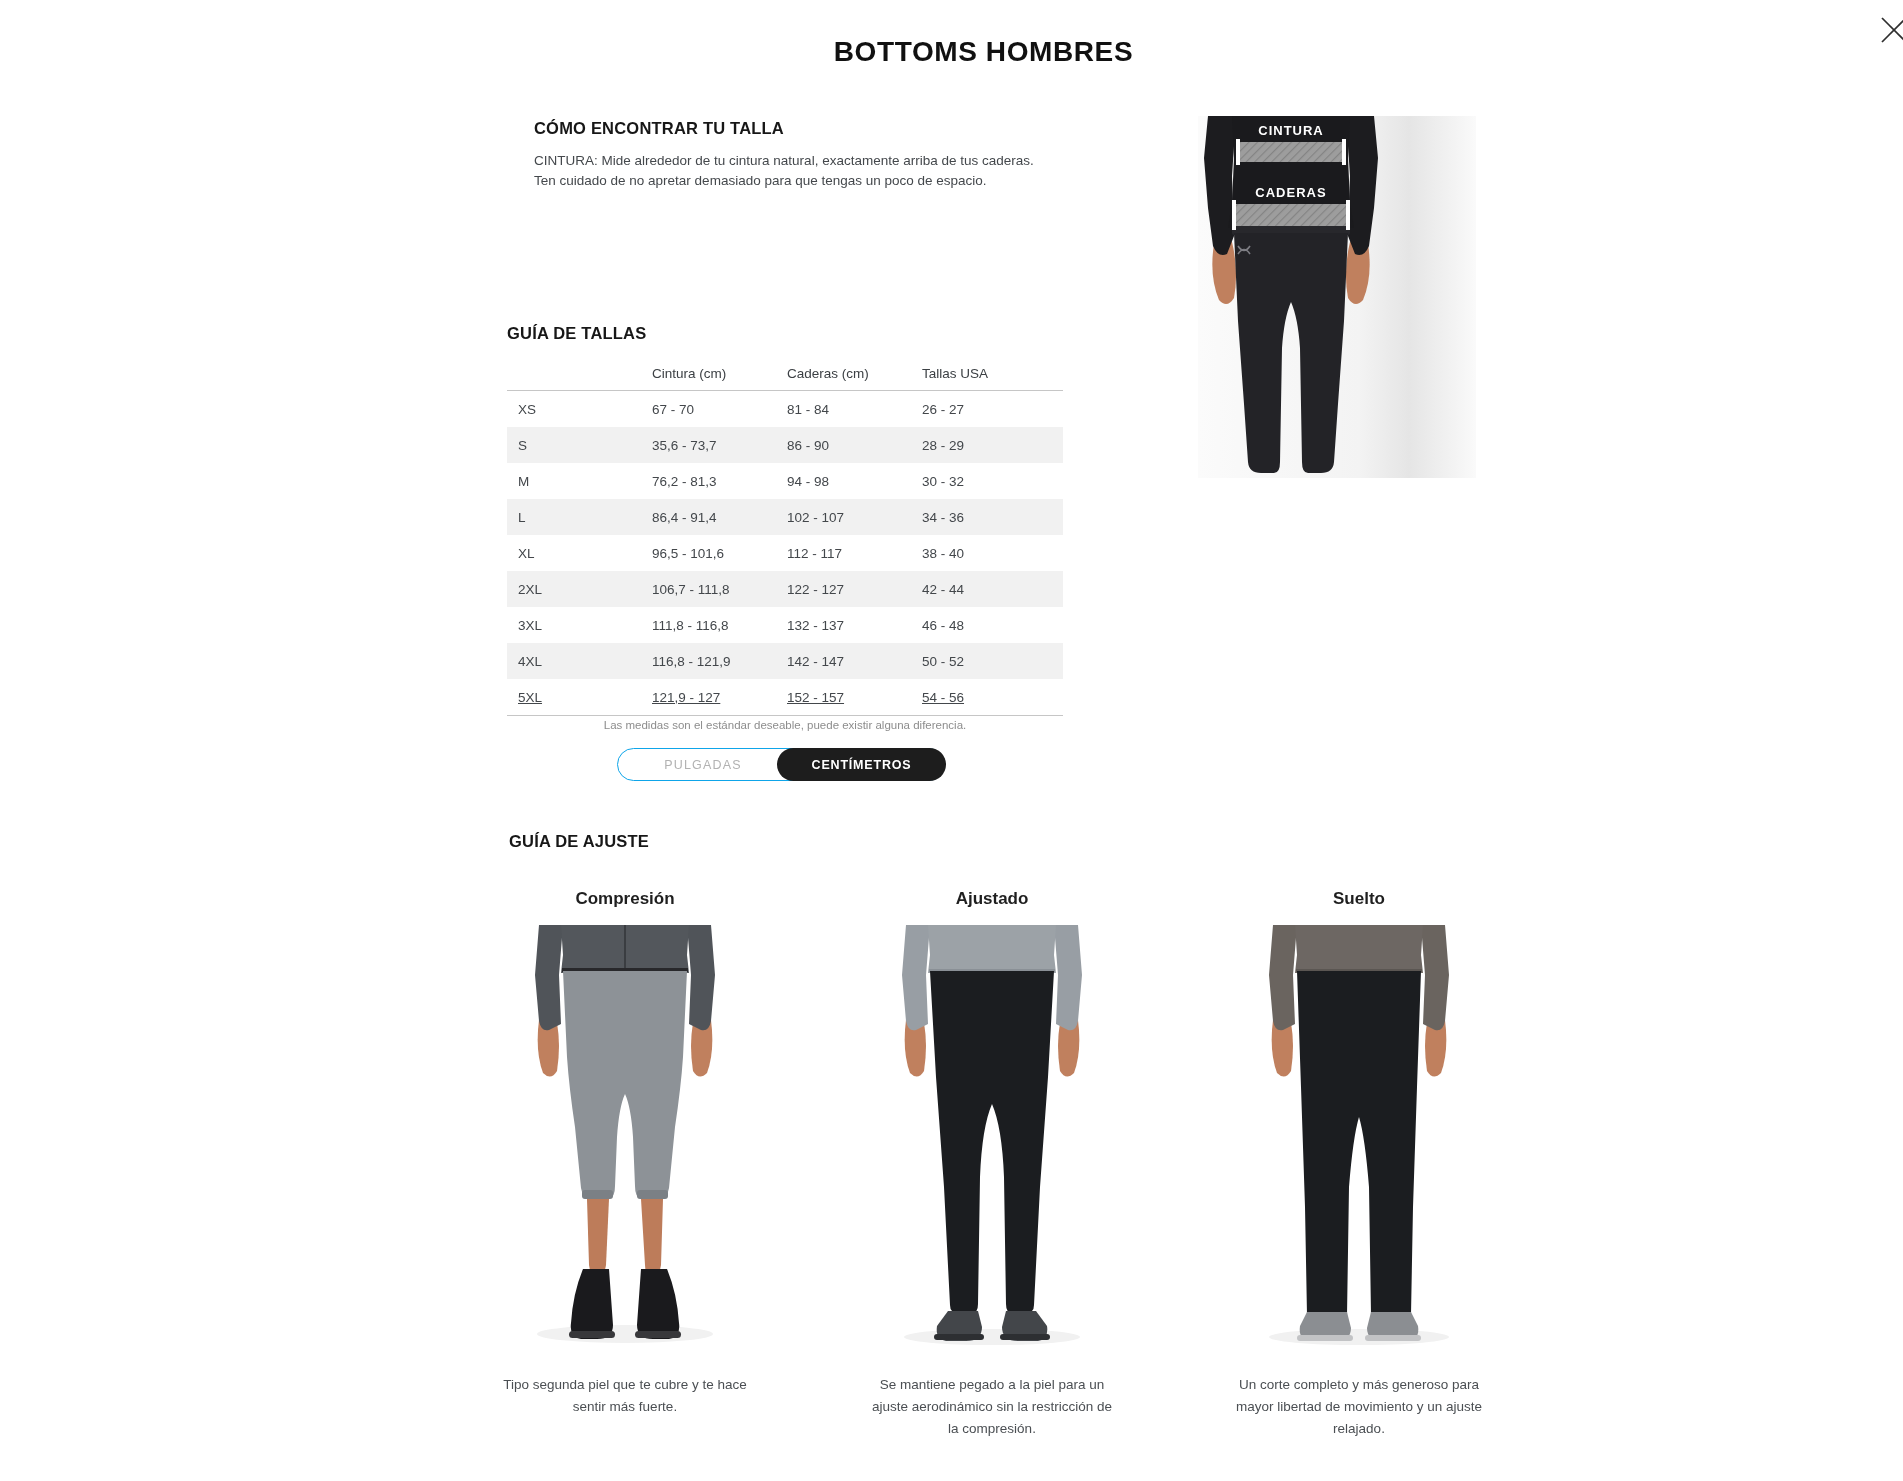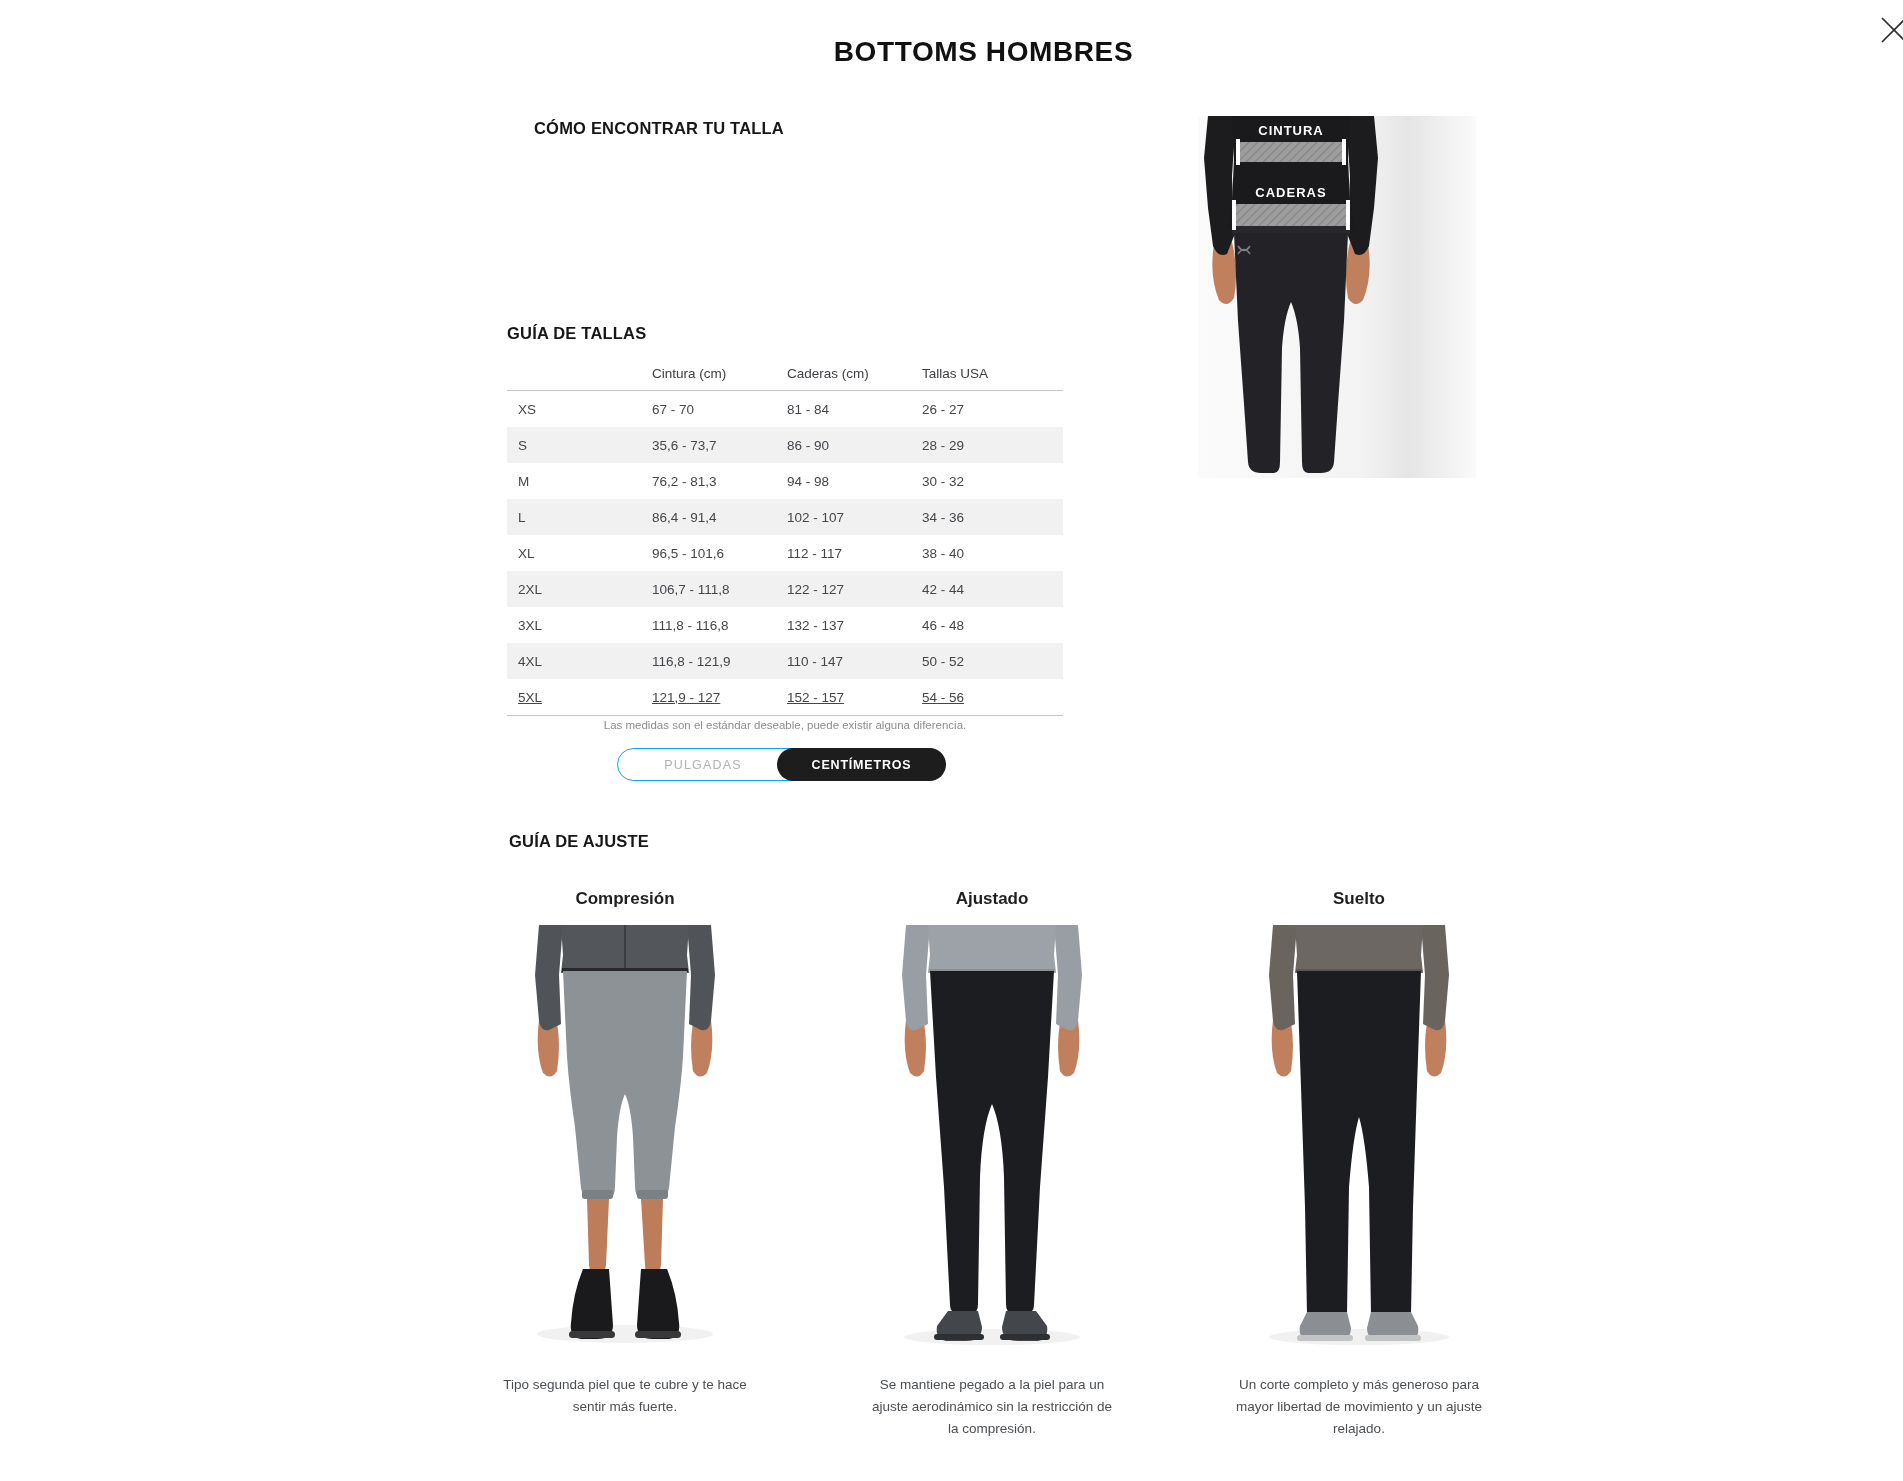--- a/index.html
+++ b/index.html
@@ -63,20 +63,21 @@
 
   <button class="close-btn" aria-label="close">
     <svg width="40" height="40" viewBox="0 0 40 40">
       <line x1="8" y1="8" x2="32" y2="32" stroke="#2e2e2e" stroke-width="1.7"></line>
       <line x1="32" y1="8" x2="8" y2="32" stroke="#2e2e2e" stroke-width="1.7"></line>
     </svg>
   </button>
 
   <div class="howto">
     <h3>CÓMO ENCONTRAR TU TALLA</h3>
+    <p>CINTURA: Mide alrededor de tu cintura natural, exactamente arriba de tus caderas. Ten cuidado de no apretar demasiado para que tengas un poco de espacio.</p>
   </div>
 
   <svg class="measure-photo" viewBox="0 0 278 362">
     <defs>
       <linearGradient id="bgShade" x1="0" y1="0" x2="1" y2="0">
         <stop offset="0" stop-color="#fbfbfb"></stop>
           <stop offset="0.58" stop-color="#f3f3f3"></stop>
         <stop offset="0.76" stop-color="#e5e5e5"></stop>
           <stop offset="0.92" stop-color="#f3f3f3"></stop>
         <stop offset="1" stop-color="#fafafa"></stop>
@@ -166,21 +167,21 @@
         </tr>
       <tr>
           <td>3XL</td>
           <td>111,8 - 116,8</td>
           <td>132 - 137</td>
           <td>46 - 48</td>
         </tr>
       <tr>
           <td>4XL</td>
           <td>116,8 - 121,9</td>
-          <td>110 - 147</td>
+          <td>142 - 147</td>
           <td>50 - 52</td>
         </tr>
       <tr>
           <td>5XL</td>
           <td>121,9 - 127</td>
           <td>152 - 157</td>
           <td>54 - 56</td>
         </tr>
     </tbody>
   </table>

